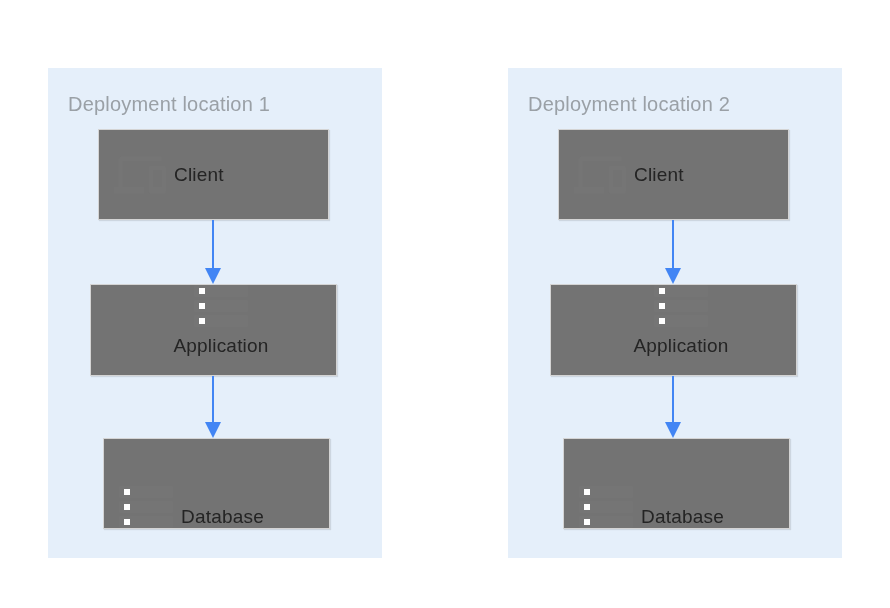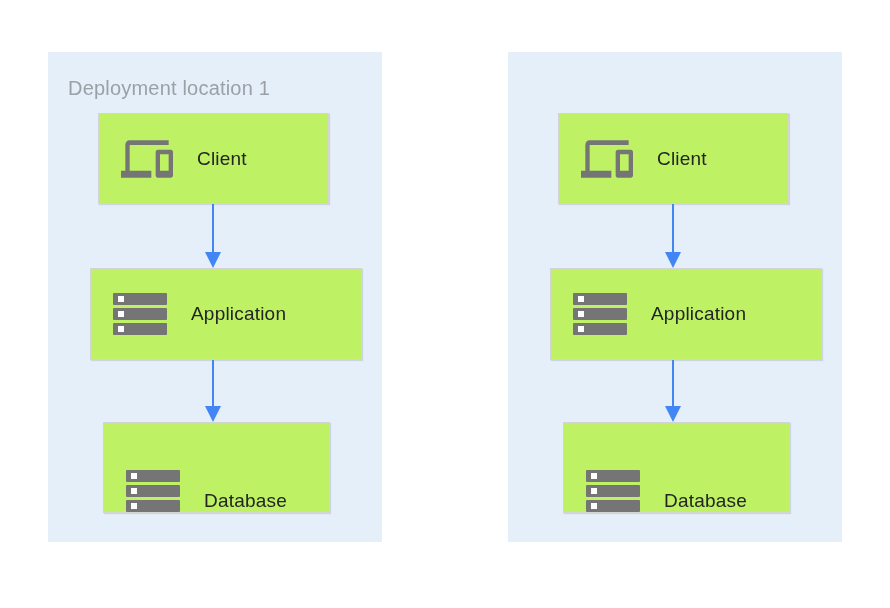--- a/index.html
+++ b/index.html
@@ -10,51 +10,51 @@
   }
   .canvas {
     position: relative;
     width: 890px;
     height: 608px;
     background: #ffffff;
     overflow: hidden;
   }
   .panel {
     position: absolute;
-    top: 52px;
+    top: 68px;
     width: 334px;
     height: 490px;
     background: #e5effa;
     text-decoration: underline;
   }
   .panel-1 { left: 48px; }
   .panel-2 { left: 508px; }
   .panel-title {
     position: absolute;
     left: 20px;
     top: 24px;
     font-size: 20px;
     line-height: 24px;
     color: #9aa0a6;
     letter-spacing: 0.2px;
     white-space: nowrap;
   }
   .node {
     position: absolute;
-    background: #bef264;
+    background: #737373;
     border: 1px solid #d4d4d4;
     box-shadow: 1px 1px 1px rgba(0,0,0,0.10);
     box-sizing: border-box;
     display: flex;
     align-items: center;
-    padding-left: 22px;
-    gap: 24px;
+    padding-left: 15px;
+    gap: 8px;
   }
   .node-client { left: 50px; top: 61px;  width: 231px; height: 91px; }
-  .node-app    { left: 42px; top: 216px; width: 272px; height: 92px; }
+  .node-app    { left: 42px; top: 216px; width: 247px; height: 92px; flex-direction: column; }
   .node-db     { left: 55px; top: 370px; width: 227px; height: 91px; align-items: flex-end; }
   .node-label {
     font-size: 19px;
     color: #242424;
     letter-spacing: 0.2px;
     white-space: nowrap;
   }
   .icon { display: inline-flex; flex: 0 0 auto; }
   .arrow {
     position: absolute;
@@ -136,20 +136,21 @@
             <rect x="5" y="18" width="6" height="6"></rect>
             <rect x="5" y="33" width="6" height="6"></rect>
           </g>
         </svg>
       </span>
       <span class="node-label">Database</span>
     </div>
   </section>
 
   <section class="panel panel-2">
+    <div class="panel-title">Deployment location 2</div>
 
     <div class="node node-client">
       <span class="icon">
         <svg width="52" height="42" viewBox="0 3 24 18" preserveAspectRatio="none" aria-hidden="true">
           <path fill="#757575" d="M4 6h18V4H4c-1.1 0-2 .9-2 2v11H0v3h14v-3H4V6zm19 2h-6c-.55 0-1 .45-1 1v10c0 .55.45 1 1 1h6c.55 0 1-.45 1-1V9c0-.55-.45-1-1-1zm-1 9h-4v-7h4v7z"></path>
         </svg>
       </span>
       <span class="node-label">Client</span>
     </div>
 

